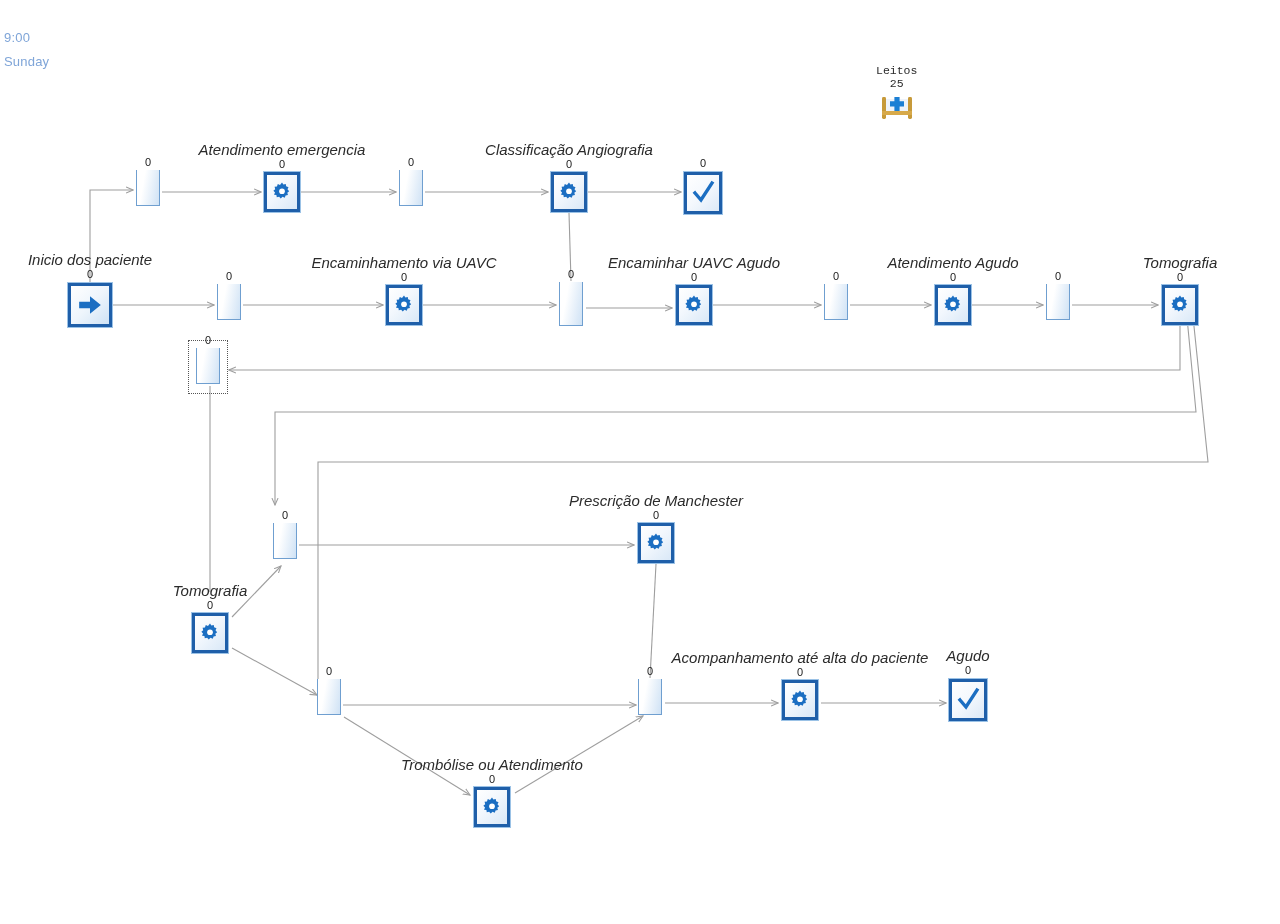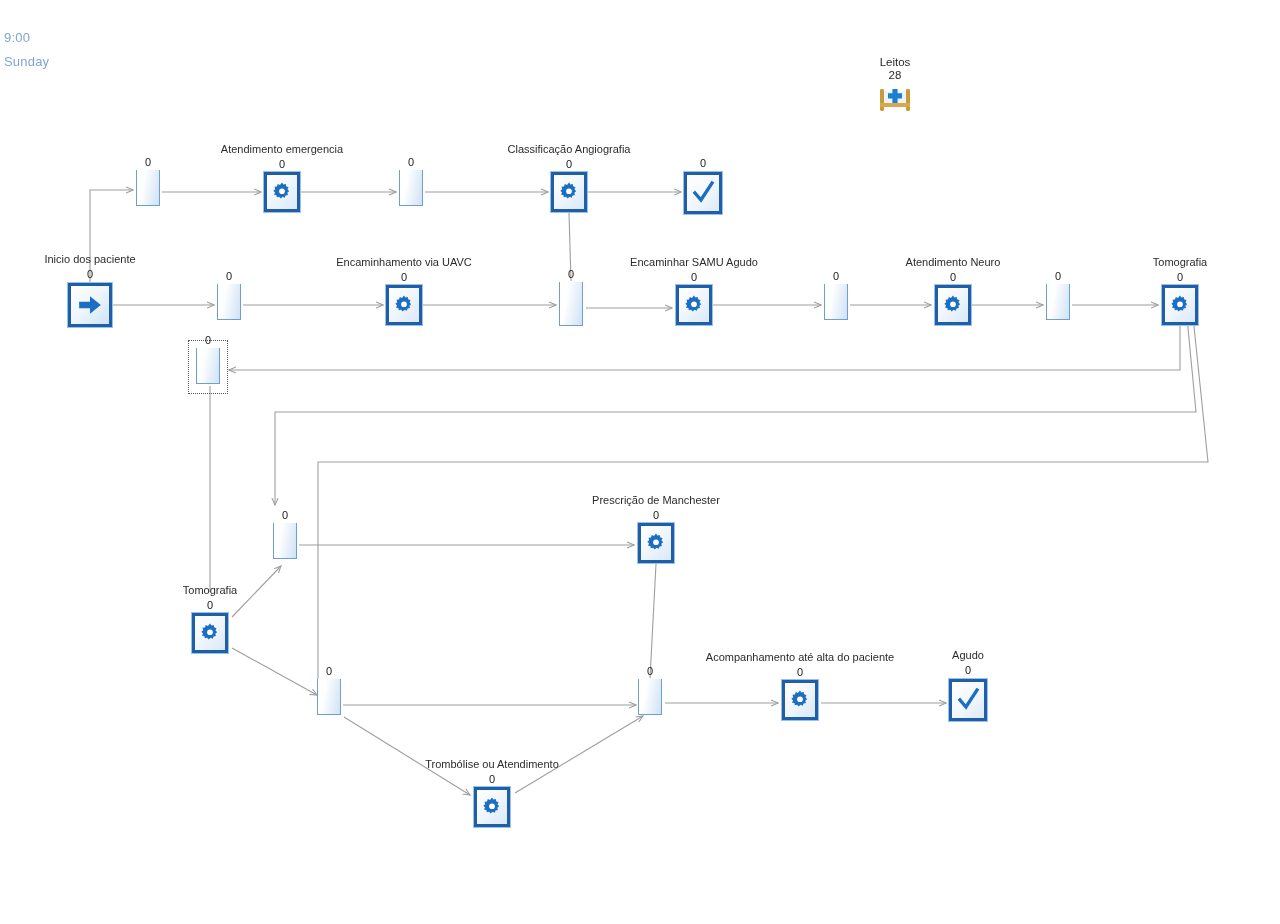--- a/index.html
+++ b/index.html
@@ -47,23 +47,24 @@
   .node {
     position: absolute;
     width: 0;
     height: 0;
   }
   .node .label {
     position: absolute;
     left: 50%;
     transform: translateX(-50%);
     white-space: nowrap;
-    font-size: 11px;
+    font-size: 15px;
     color: #2b2b2b;
     line-height: 13px;
+    font-style: italic;
   }
   .node .count {
     position: absolute;
     left: 50%;
     transform: translateX(-50%);
     font-size: 11px;
     color: #1a1a1a;
     line-height: 12px;
   }
 
@@ -276,35 +277,35 @@
             <path fill="#1b6ec2" d="M12 1.6l1.5 2.2 2.6-.6.4 2.6 2.6.9-1.1 2.4 1.8 2-2 1.7.7 2.6-2.6.4-.9 2.6-2.4-1.1-2 1.8-1.7-2-2.6.7-.4-2.6L3.3 15l1.1-2.4-1.8-2 2-1.7-.7-2.6 2.6-.4.9-2.6L9.8 4.4z"></path>
             <circle cx="12" cy="11.2" r="3.1" fill="#ffffff"></circle>
           </svg>
         </div>
       </div>
       <div class="node queue tall" style="left: 571px; top: 282px;">
         <div class="count">0</div>
         <div class="box"></div>
       </div>
       <div class="node activity" style="left: 694px; top: 285px;">
-        <div class="label">Encaminhar SAMU Agudo</div>
+        <div class="label">Encaminhar UAVC Agudo</div>
         <div class="count">0</div>
         <div class="box">
           <svg class="gear" width="22" height="22" viewBox="0 0 24 24">
             <path fill="#1b6ec2" d="M12 1.6l1.5 2.2 2.6-.6.4 2.6 2.6.9-1.1 2.4 1.8 2-2 1.7.7 2.6-2.6.4-.9 2.6-2.4-1.1-2 1.8-1.7-2-2.6.7-.4-2.6L3.3 15l1.1-2.4-1.8-2 2-1.7-.7-2.6 2.6-.4.9-2.6L9.8 4.4z"></path>
             <circle cx="12" cy="11.2" r="3.1" fill="#ffffff"></circle>
           </svg>
         </div>
       </div>
       <div class="node queue" style="left: 836px; top: 284px;">
         <div class="count">0</div>
         <div class="box"></div>
       </div>
       <div class="node activity" style="left: 953px; top: 285px;">
-        <div class="label">Atendimento Neuro</div>
+        <div class="label">Atendimento Agudo</div>
         <div class="count">0</div>
         <div class="box">
           <svg class="gear" width="22" height="22" viewBox="0 0 24 24">
             <path fill="#1b6ec2" d="M12 1.6l1.5 2.2 2.6-.6.4 2.6 2.6.9-1.1 2.4 1.8 2-2 1.7.7 2.6-2.6.4-.9 2.6-2.4-1.1-2 1.8-1.7-2-2.6.7-.4-2.6L3.3 15l1.1-2.4-1.8-2 2-1.7-.7-2.6 2.6-.4.9-2.6L9.8 4.4z"></path>
             <circle cx="12" cy="11.2" r="3.1" fill="#ffffff"></circle>
           </svg>
         </div>
       </div>
       <div class="node queue" style="left: 1058px; top: 284px;">
         <div class="count">0</div>
@@ -382,23 +383,23 @@
         <div class="count">0</div>
         <div class="box">
           <svg class="glyph" width="24" height="26" viewBox="0 0 24 26">
             <path fill="none" stroke="#1b6ec2" stroke-width="3.4" stroke-linecap="square" d="M4 13 L10 20 L21 3"></path>
           </svg>
         </div>
       </div>
     </div>
 
   <div id="resource-layer">
-      <div class="resource" style="left: 876px; top: 56px;">
+      <div class="resource" style="left: 876px; top: 64px; font-family: Liberation Mono, monospace;">
         <div class="res-name">Leitos</div>
-        <div class="res-count">28</div>
+        <div class="res-count">25</div>
         <svg class="res-icon" width="38" height="34" viewBox="0 0 38 34">
           <rect x="4" y="8" width="30" height="14" fill="#eef3fa"></rect>
           <rect x="4" y="6" width="4" height="22" rx="1.4" fill="#c79a3a"></rect>
           <rect x="30" y="6" width="4" height="22" rx="1.4" fill="#c79a3a"></rect>
           <rect x="4" y="20" width="30" height="4" fill="#d7a94a"></rect>
           <path fill="#1b7fd4" d="M16.4 6h5.2v4.2H26v5.2h-4.4V20h-5.2v-4.6H12v-5.2h4.4z"></path>
         </svg>
       </div>
     </div>
 

